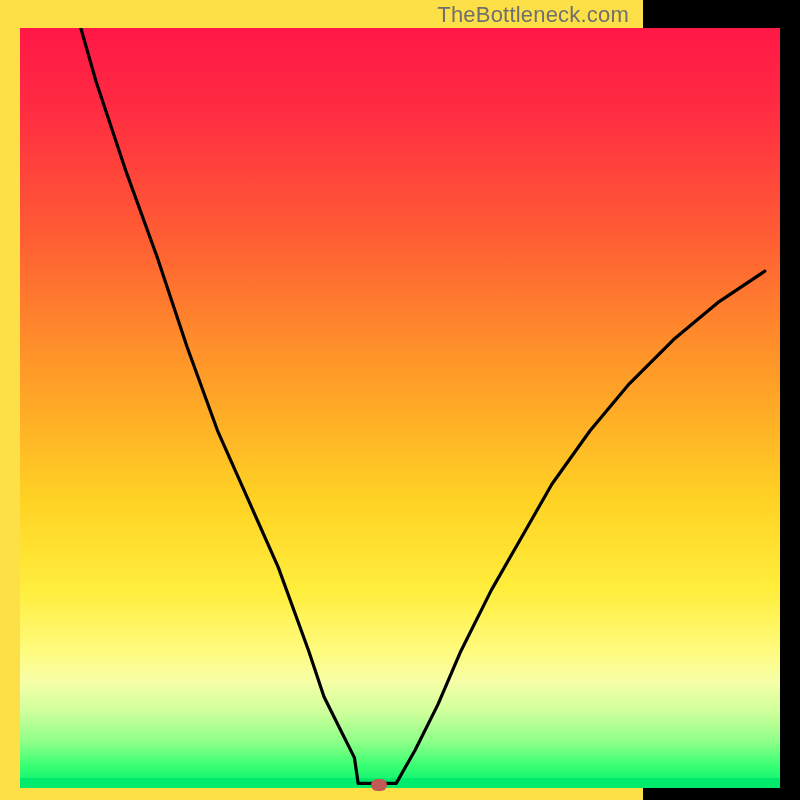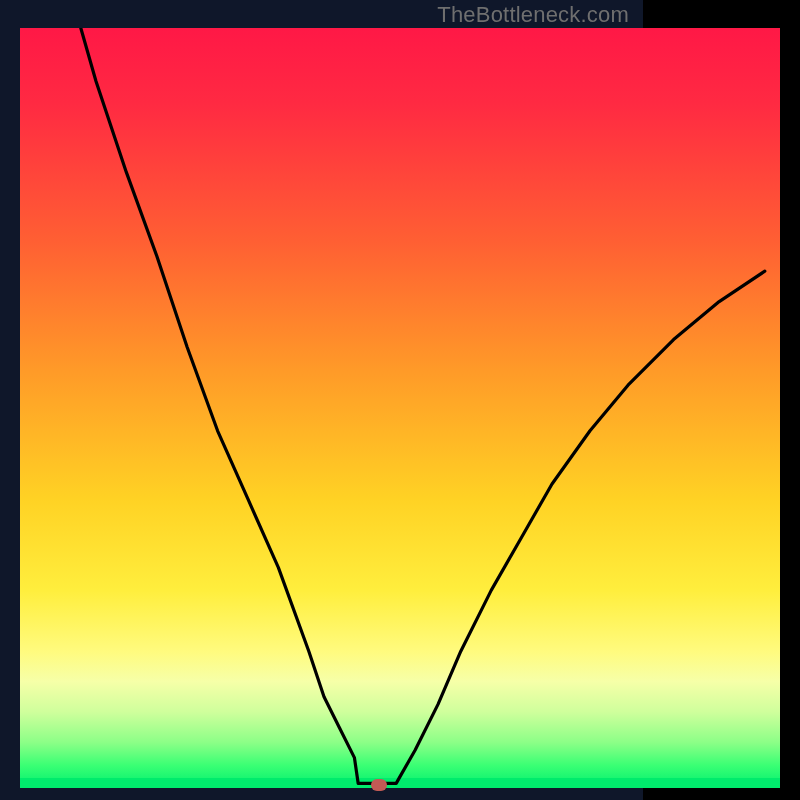--- a/index.html
+++ b/index.html
@@ -8,21 +8,21 @@
     width: 800px;
     height: 800px;
     background: #000;
     overflow: hidden;
     font-family: Arial, Helvetica, sans-serif;
   }
   .outer {
     position: relative;
     width: 643px;
     height: 800px;
-    background: #0f172a;
+    background: #fde047;
   }
   .watermark {
     position: absolute;
     top: 2px;
     right: 14px;
     color: #6f6f6f;
     font-size: 22px;
     letter-spacing: 0.2px;
     font-weight: 400;
     user-select: none;

